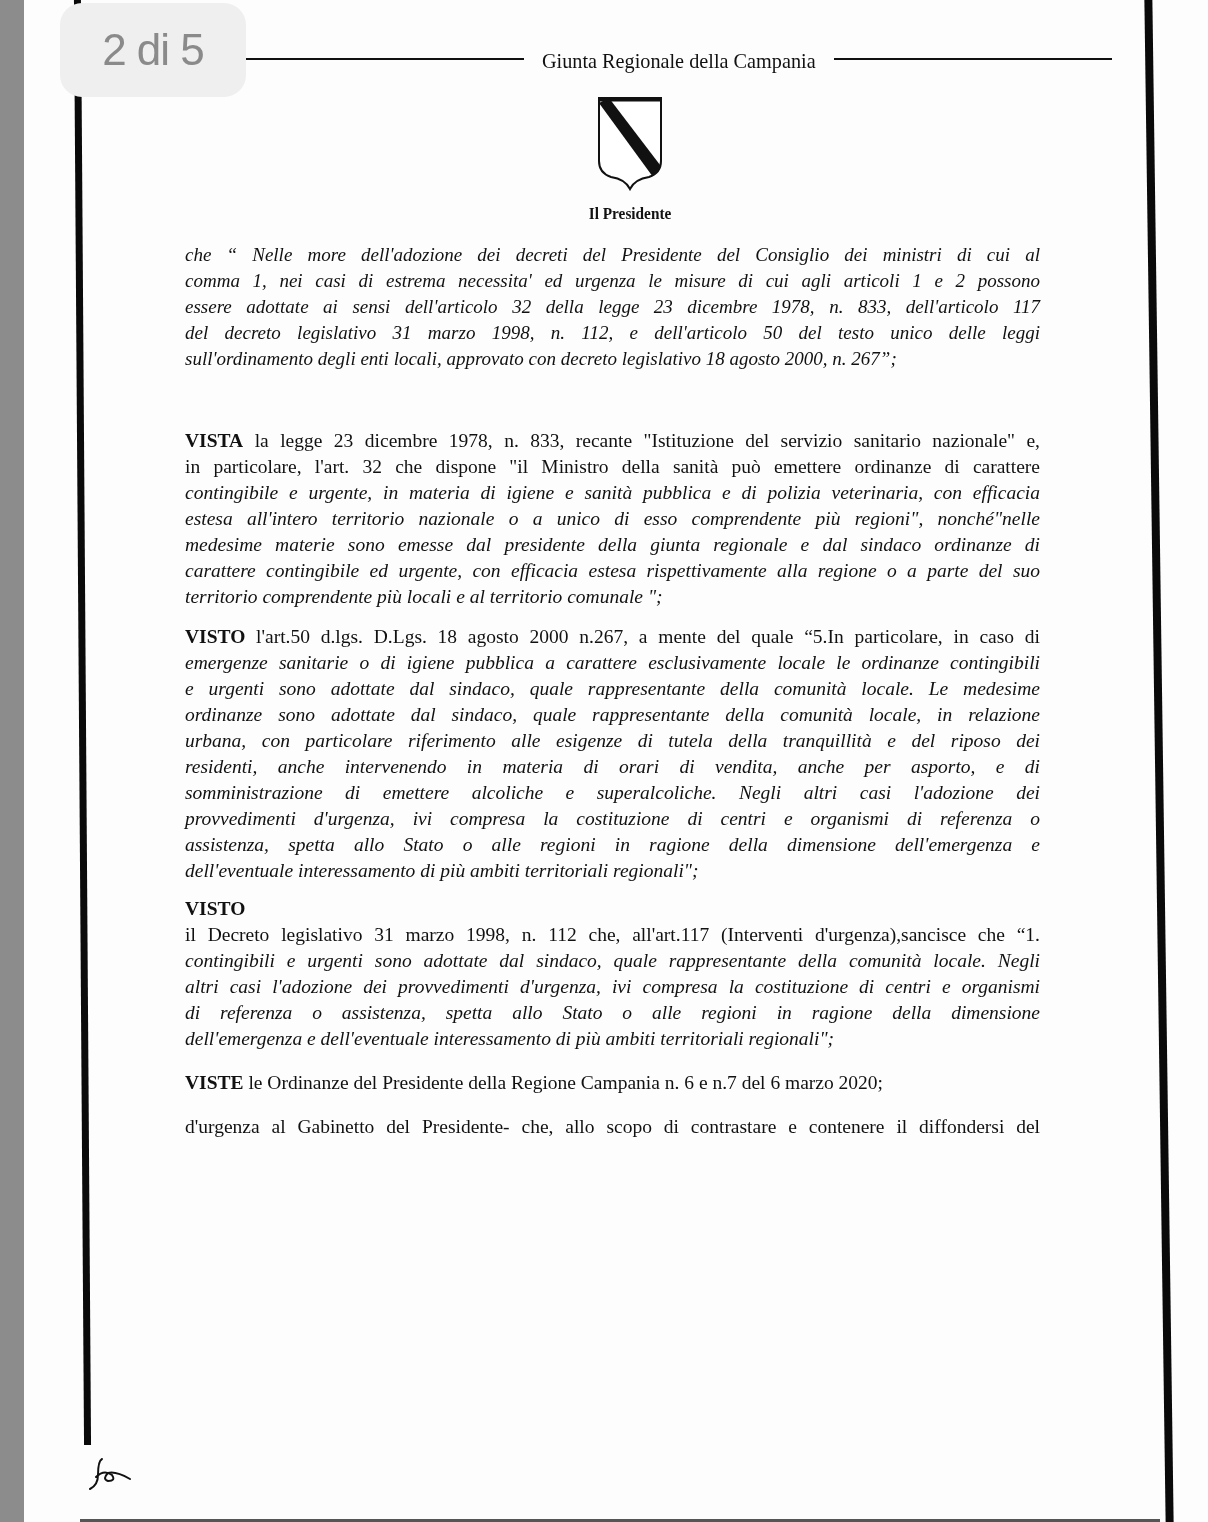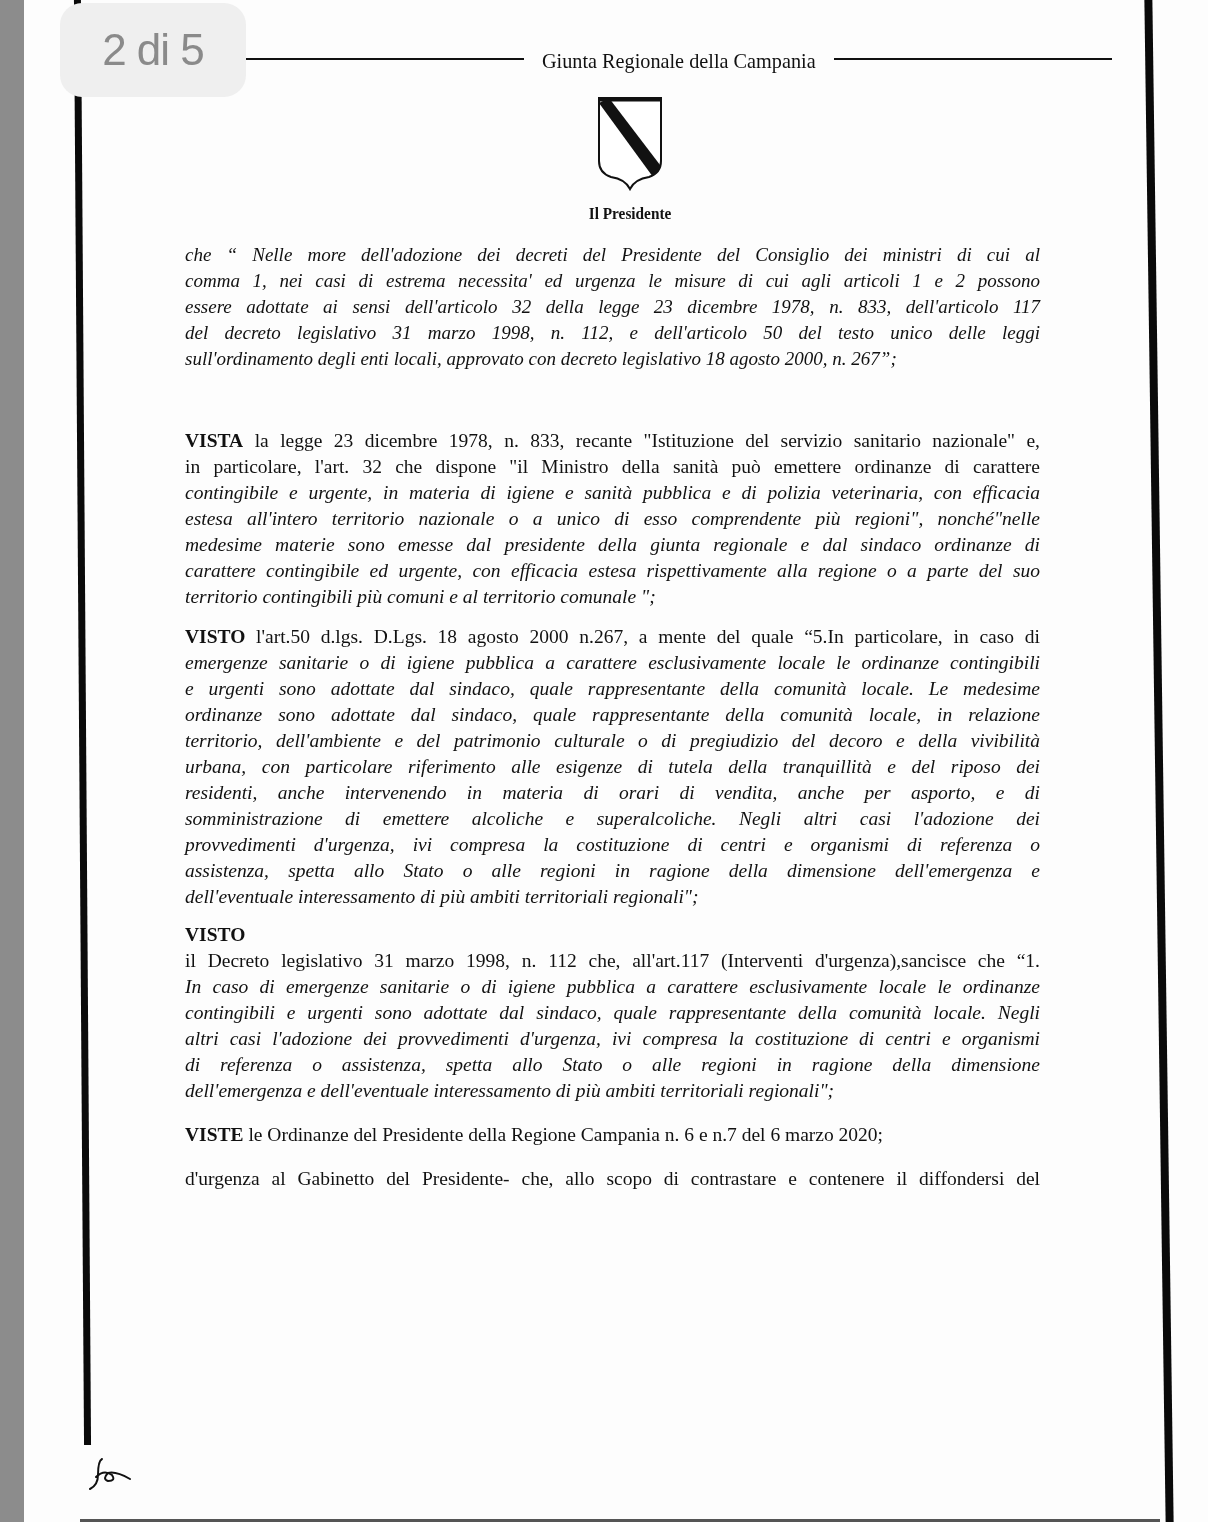--- a/index.html
+++ b/index.html
@@ -125,45 +125,43 @@
 
   <div class="para-gap-lg"></div>
 
   <div class="para">
     <span class="line"><b>VISTA</b><span> la legge 23 dicembre 1978, n. 833, recante "Istituzione del servizio sanitario nazionale" e,</span></span>
     <span class="line">in particolare, l'art. 32 che dispone "il Ministro della sanità può emettere ordinanze di carattere</span>
     <span class="line it">contingibile e urgente, in materia di igiene e sanità pubblica e di polizia veterinaria, con efficacia</span>
     <span class="line it">estesa all'intero territorio nazionale o a unico di esso comprendente più regioni", nonché"nelle</span>
     <span class="line it">medesime materie sono emesse dal presidente della giunta regionale e dal sindaco ordinanze di</span>
     <span class="line it">carattere contingibile ed urgente, con efficacia estesa rispettivamente alla regione o a parte del suo</span>
-    <span class="line it last">territorio contingibili più comuni e al territorio comunale ";</span>
+    <span class="line it last">territorio comprendente più locali e al territorio comunale ";</span>
   </div>
 
   <div class="para-gap"></div>
 
   <div class="para">
     <span class="line"><b>VISTO</b><span>  l'art.50 d.lgs. D.Lgs. 18 agosto 2000 n.267, a mente del quale “5.In particolare, in caso di</span></span>
     <span class="line it">emergenze sanitarie o di igiene pubblica a carattere esclusivamente locale le ordinanze contingibili</span>
     <span class="line it">e urgenti sono adottate dal sindaco, quale rappresentante della comunità locale. Le medesime</span>
     <span class="line it">ordinanze sono adottate dal sindaco, quale rappresentante della comunità locale, in relazione</span>
-    <span class="line it">territorio, dell'ambiente e del patrimonio culturale o di pregiudizio del decoro e della vivibilità</span>
     <span class="line it">urbana, con particolare riferimento alle esigenze di tutela della tranquillità e del riposo dei</span>
     <span class="line it">residenti, anche intervenendo in materia di orari di vendita, anche per asporto, e di</span>
     <span class="line it">somministrazione di emettere alcoliche e superalcoliche. Negli altri casi l'adozione dei</span>
     <span class="line it">provvedimenti d'urgenza, ivi compresa la costituzione di centri e organismi di referenza o</span>
     <span class="line it">assistenza, spetta allo Stato o alle regioni in ragione della dimensione dell'emergenza e</span>
     <span class="line it last">dell'eventuale interessamento di più ambiti territoriali regionali";</span>
   </div>
 
   <div class="para-gap" style="height:12px;"></div>
 
   <div class="para">
     <span class="line last b">VISTO</span>
     <span class="line">il Decreto legislativo 31 marzo 1998, n. 112 che, all'art.117 (Interventi d'urgenza),sancisce che “1.</span>
-    <span class="line it">In caso di emergenze sanitarie o di igiene pubblica a carattere esclusivamente locale le ordinanze</span>
     <span class="line it">contingibili e urgenti sono adottate dal sindaco, quale rappresentante della comunità locale. Negli</span>
     <span class="line it">altri casi l'adozione dei provvedimenti d'urgenza, ivi compresa la costituzione di centri e organismi</span>
     <span class="line it">di referenza o assistenza, spetta allo Stato o alle regioni in ragione della dimensione</span>
     <span class="line it last">dell'emergenza e dell'eventuale interessamento di più ambiti territoriali regionali";</span>
   </div>
 
   <div class="para-gap" style="height:18px;"></div>
 
   <div class="para">
     <span class="line last"><b>VISTE</b><span>  le Ordinanze  del Presidente della Regione Campania  n. 6 e n.7 del 6 marzo 2020;</span></span>

